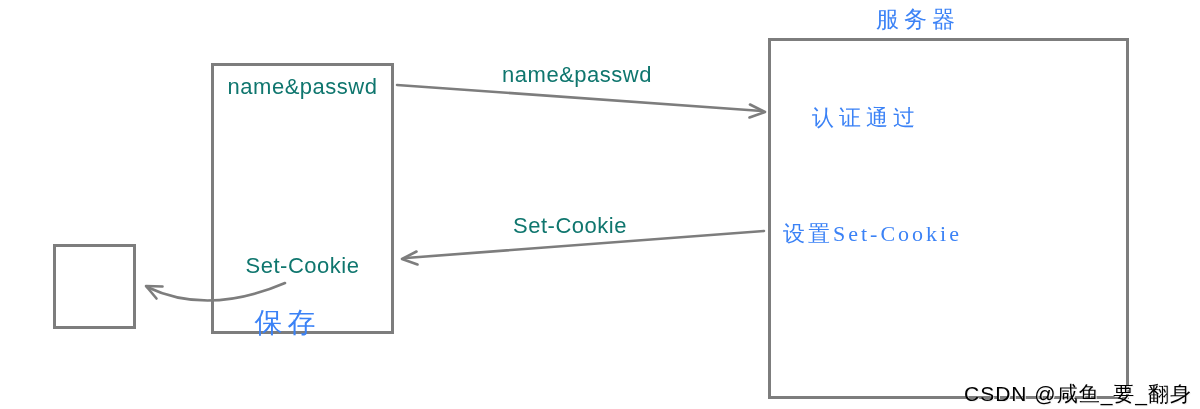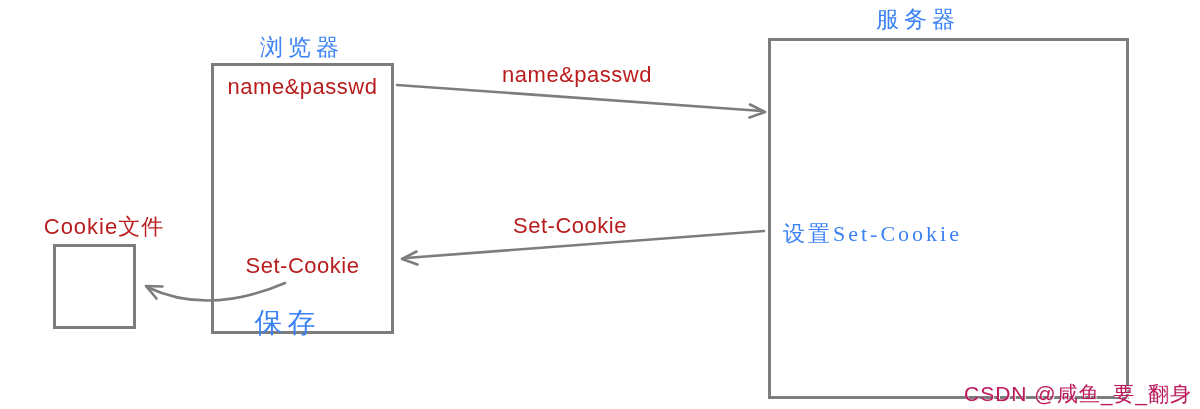--- a/index.html
+++ b/index.html
@@ -21,21 +21,21 @@
     border: 3px solid #7d7d7d;
     background: transparent;
     box-sizing: border-box;
   }
   .cn {
     color: #3b82f6;
     letter-spacing: 5px;
     white-space: nowrap;
   }
   .latin {
-    color: #b91c1c;
+    color: #0f766e;
     letter-spacing: 0.5px;
     white-space: nowrap;
   }
   .title {
     font-size: 23px;
     text-align: center;
   }
   .label22 { font-size: 22px; }
   .label21 { font-size: 28px; }
   .center { text-align: center; }
@@ -43,21 +43,21 @@
     position: absolute;
     left: 0; top: 0;
     width: 1200px; height: 409px;
     pointer-events: none;
   }
   .watermark {
     position: absolute;
     right: 8px;
     top: 380px;
     font-size: 21px;
-    color: #be185d;
+    color: #000000;
     letter-spacing: 1px;
     text-shadow: 1px 1px 0 #f2f2f2;
     white-space: nowrap;
     z-index: 5;
   }
 </style>
 </head>
 <body>
 
 <div class="canvas">
@@ -75,31 +75,30 @@
         <path d="M 416.5 251.5 L 402 259 L 417.5 264.5"></path>
       </g>
 
       <g>
         <path d="M 285 283 Q 208 316 147 287"></path>
         <path d="M 162.5 286.5 L 146 286 L 156.5 298.5"></path>
       </g>
     </g>
   </svg>
 
-  <div class="abs cn title" style="left:232px; top:32px; width:140px;">浏览器</div>
   <div class="box" style="left:211px; top:63px; width:183px; height:271px;"></div>
   <div class="abs latin label22 center" style="left:211px; top:74px; width:183px;">name&amp;passwd</div>
   <div class="abs latin label22 center" style="left:211px; top:253px; width:183px;">Set-Cookie</div>
   <div class="abs cn label21 center" style="left:196px; top:304px; width:183px;">保存</div>
 
   <div class="abs cn title" style="left:838px; top:4px; width:160px;">服务器</div>
   <div class="box" style="left:768px; top:38px; width:361px; height:361px;"></div>
+  <div class="abs cn label22" style="left:812px; top:103px;">认证通过</div>
   <div class="abs cn label22" style="left:783px; top:219px; letter-spacing:3px;font-family:Liberation Serif, serif;">设置Set-Cookie</div>
 
-  <div class="abs latin label22 center" style="left:14px; top:212px; width:180px; letter-spacing:1px;">Cookie文件</div>
   <div class="box" style="left:53px; top:244px; width:83px; height:85px;"></div>
 
   <div class="abs latin label22 center" style="left:477px; top:62px; width:200px;">name&amp;passwd</div>
   <div class="abs latin label22 center" style="left:470px; top:213px; width:200px;">Set-Cookie</div>
 
   <div class="watermark">CSDN @咸鱼_要_翻身</div>
 
 </div>
 
 </body></html>

